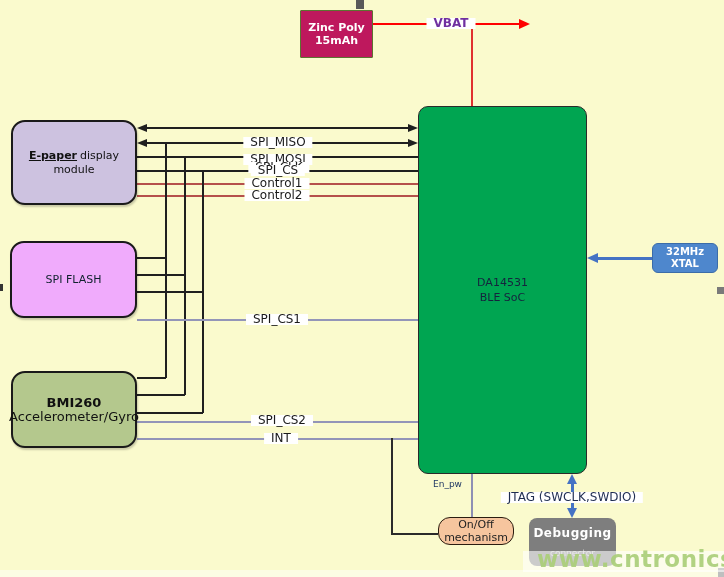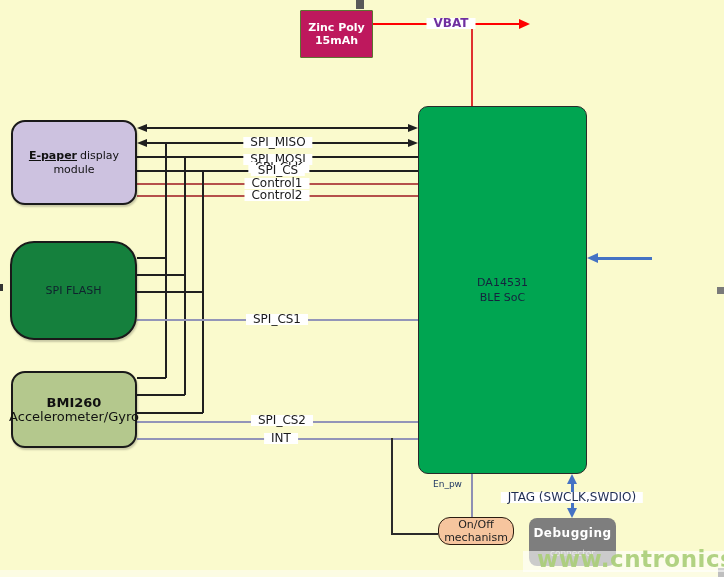--- a/index.html
+++ b/index.html
@@ -15,22 +15,22 @@
   .tri{position:absolute;width:0;height:0;}
   .siglabel{
     position:absolute;font-size:12px;line-height:11px;color:#1a1a1a;background:#ffffff;
     padding:0 7px;white-space:nowrap;transform:translateX(-50%);z-index:6;
   }
   
   #battery{left:300px;top:10px;width:73px;height:48px;background:#be185d;border:1px solid #5C7330;
     border-radius:1px;color:#fff;font-weight:bold;font-size:11px;line-height:13px;}
   #epaper{left:11px;top:120px;width:126px;height:85px;background:#CDC2E0;border:2px solid #1a1a1a;
     border-radius:14px;color:#111;font-size:11px;line-height:14px;box-shadow:1px 2px 2px rgba(0,0,0,0.2);}
-  #spiflash{left:10px;top:241px;width:127px;height:99px;background:#15803d;border:2px solid #1a1a1a;
-    border-radius:24px;color:#10222e;font-size:11px;box-shadow:1px 2px 2px rgba(0,0,0,0.2);}
+  #spiflash{left:10px;top:241px;width:127px;height:77px;background:#f0abfc;border:2px solid #1a1a1a;
+    border-radius:14px;color:#10222e;font-size:11px;box-shadow:1px 2px 2px rgba(0,0,0,0.2);}
   #bmi260{left:11px;top:371px;width:126px;height:77px;background:#B4C88D;border:2px solid #1a1a1a;
     border-radius:14px;color:#111;font-size:13px;line-height:14px;box-shadow:1px 2px 2px rgba(0,0,0,0.2);}
   #soc{left:418px;top:106px;width:169px;height:368px;background:#00A551;border:1.5px solid #2a2a2a;
     border-radius:10px;color:#15233E;font-size:11px;line-height:15px;}
   #xtal{left:652px;top:243px;width:66px;height:30px;background:#4E87CD;border:1px solid #3B6CA8;
     border-radius:6px;color:#fff;font-weight:bold;font-size:10px;line-height:12px;}
   #onoff{left:438px;top:517px;width:76px;height:28px;background:#F6C59E;border:1.5px solid #2a1d10;
     border-radius:12px;color:#222;font-size:11px;line-height:13px;}
   #debug{left:529px;top:518px;width:87px;height:48px;background:#7E7E7E;border-radius:8px;}
   #debug .l1{color:#fff;font-weight:bold;font-size:12px;line-height:14px;letter-spacing:0.5px;}
@@ -120,20 +120,24 @@
   <div class="node" id="bmi260">
     <span style="font-weight:bold;">BMI260</span>
     <span>Accelerometer/Gyro</span>
   </div>
 
   <div class="node" id="soc">
     <span>DA14531</span>
     <span>BLE SoC</span>
   </div>
 
+  <div class="node" id="xtal">
+    <span>32MHz</span>
+    <span>XTAL</span>
+  </div>
 
   <div class="node" id="onoff">
     <span>On/Off</span>
     <span>mechanism</span>
   </div>
 
   <div class="node" id="debug">
     <span class="l1">Debugging</span>
     <span class="l2">connector</span>
   </div>

